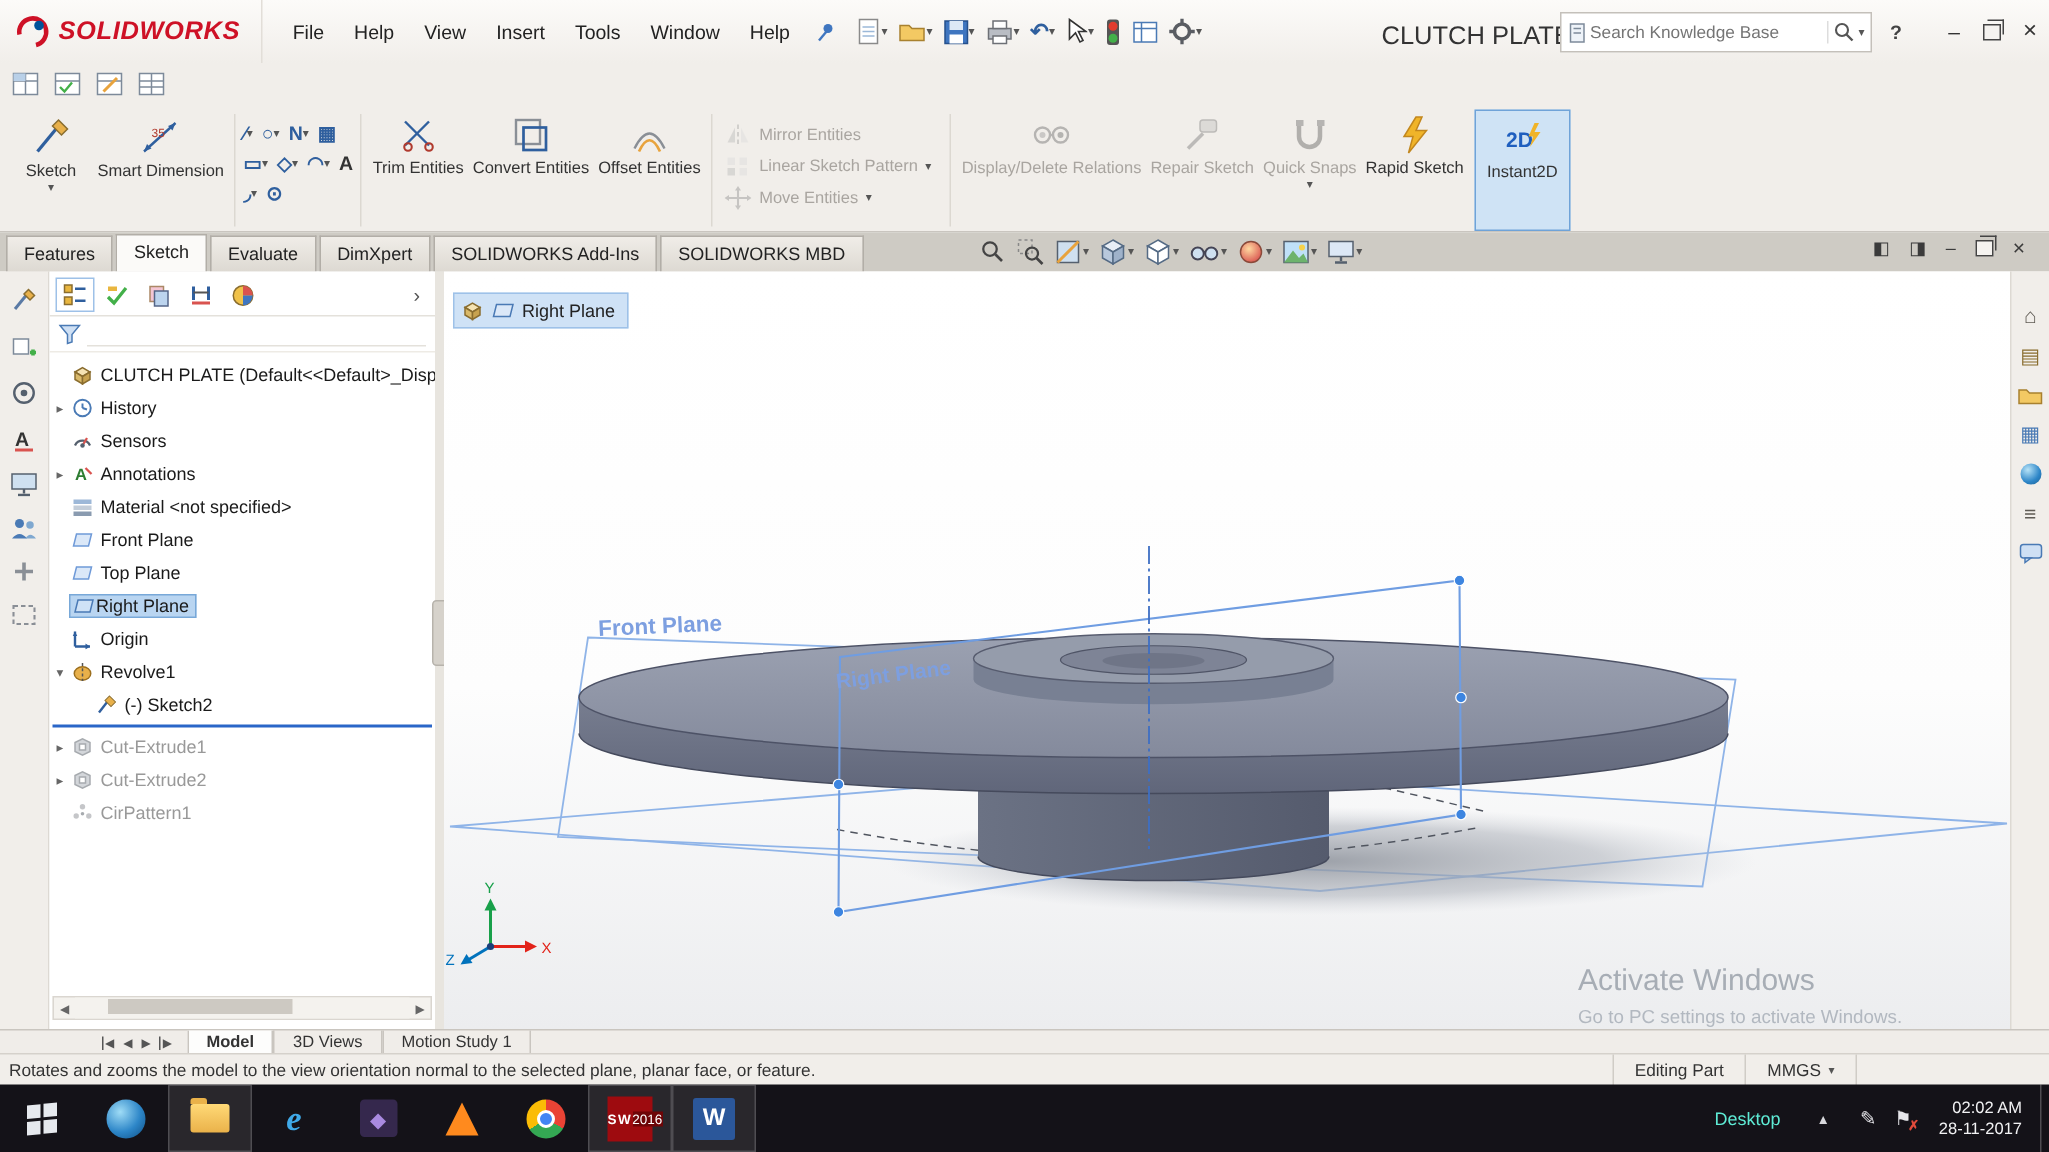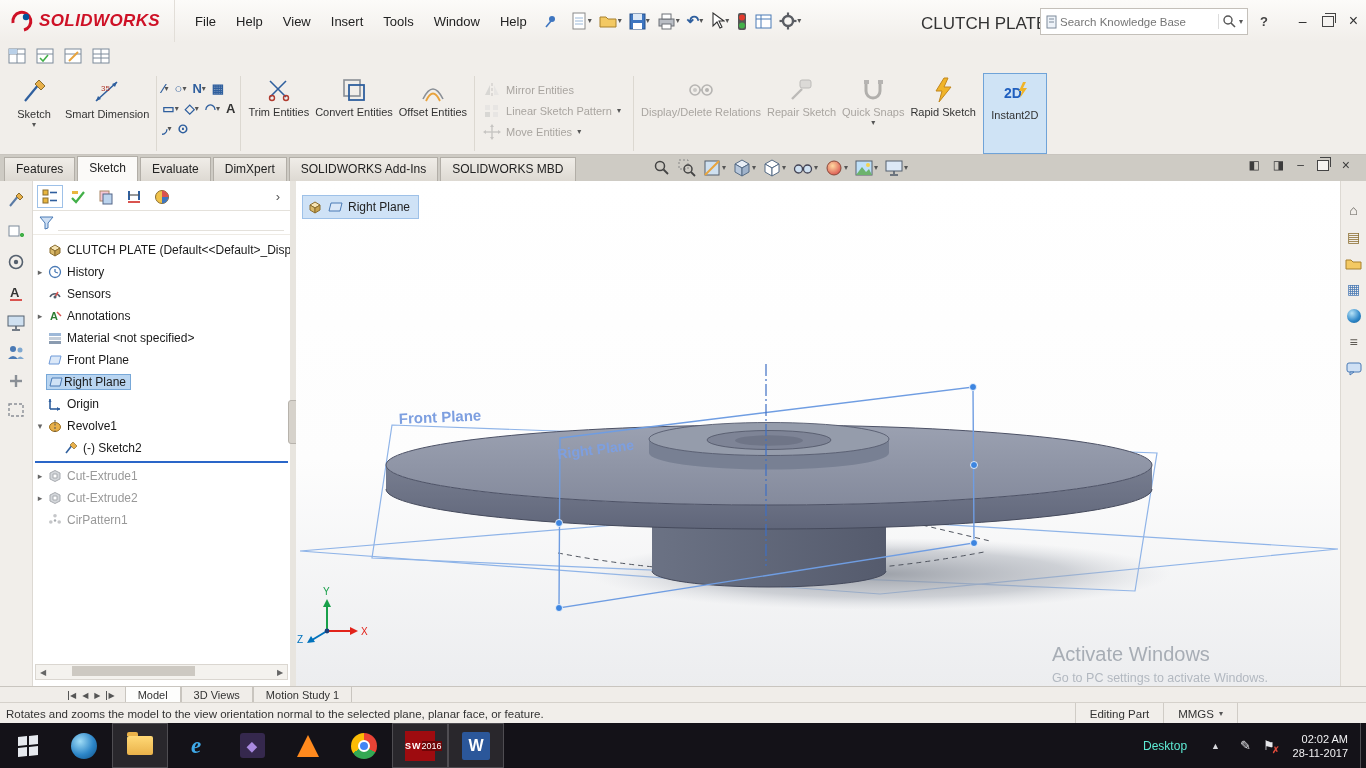--- a/index.html
+++ b/index.html
@@ -81,21 +81,21 @@
   .wm1{font-size:20px;}
   .wm2{font-size:12.5px;margin-top:5px;color:#b2b8c0;}
   
   #rightstrip{position:absolute;left:1340px;top:181px;width:26px;height:505px;background:#f1eeea;border-left:1px solid #ddd9d3;display:flex;flex-direction:column;align-items:center;padding-top:22px;gap:12px;box-sizing:border-box;color:#5a5throttle;}
   #rightstrip .rsi{font-size:14px;color:#5f5b55;line-height:15px;}
   
   #bottomtabs{position:absolute;left:0;top:686px;width:1366px;height:16px;background:#f0ede9;border-top:1px solid #c9c5bf;display:flex;align-items:stretch;font-size:11px;color:#333;}
   .bt-arrows{display:flex;align-items:center;gap:6px;padding:0 10px 0 68px;color:#555;font-size:8px;}
   .bt-endcap{border-left:1px solid #555;padding-left:1px;}
   .bt-tab{display:flex;align-items:center;padding:0 12px;border-right:1px solid #c9c5bf;border-left:1px solid #c9c5bf;}
-  .bt-tab.active{background:#fdfdfc;font-weight:normal;}
+  .bt-tab.active{background:#fdfdfc;font-weight:bold;}
   
   #statusbar{position:absolute;left:0;top:702px;width:1366px;height:21px;background:#f1eeea;border-top:1px solid #d5d1cb;display:flex;align-items:center;font-size:11.5px;color:#333;}
   .sb-msg{padding-left:6px;flex:1;white-space:nowrap;overflow:hidden;}
   .sb-item{border-left:1px solid #d0ccc6;padding:0 14px;height:100%;display:flex;align-items:center;gap:5px;}
   .sb-spacer{width:128px;height:100%;border-left:1px solid #d0ccc6;}
   
   #taskbar{position:absolute;left:0;top:723px;width:1366px;height:45px;background:#141218;display:flex;align-items:center;color:#e8e8ea;}
   .tb-start{width:56px;height:100%;display:flex;align-items:center;justify-content:center;}
   .win-logo{display:grid;grid-template-columns:9px 9px;grid-template-rows:9px 9px;gap:2px;transform:skewY(-6deg);}
   .win-logo span{background:#e6e9ee;}
@@ -677,20 +677,29 @@
       <div class="trow">
         <span class="texp"></span>
         <span class="tico">
             <svg width="14" height="14" viewBox="0 0 14 14">
               <polygon points="3,3 13,3 11,11 1,11" fill="#dbe8f8" stroke="#6f9ad8"></polygon>
             </svg>
           </span>
         <span class="tlabel">Front Plane</span>
       </div>
 
+      <div class="trow">
+        <span class="texp"></span>
+        <span class="tico">
+            <svg width="14" height="14" viewBox="0 0 14 14">
+              <polygon points="3,3 13,3 11,11 1,11" fill="#dbe8f8" stroke="#6f9ad8"></polygon>
+            </svg>
+          </span>
+        <span class="tlabel">Top Plane</span>
+      </div>
 
       <div class="trow">
         <span class="texp"></span>
         <span class="sel-wrap">
           <span class="tico">
               <svg width="14" height="14" viewBox="0 0 14 14">
                 <polygon points="3,3 13,3 11,11 1,11" fill="#cfe2f6" stroke="#4a7ab5"></polygon>
               </svg>
             </span>
           <span>Right Plane</span>

